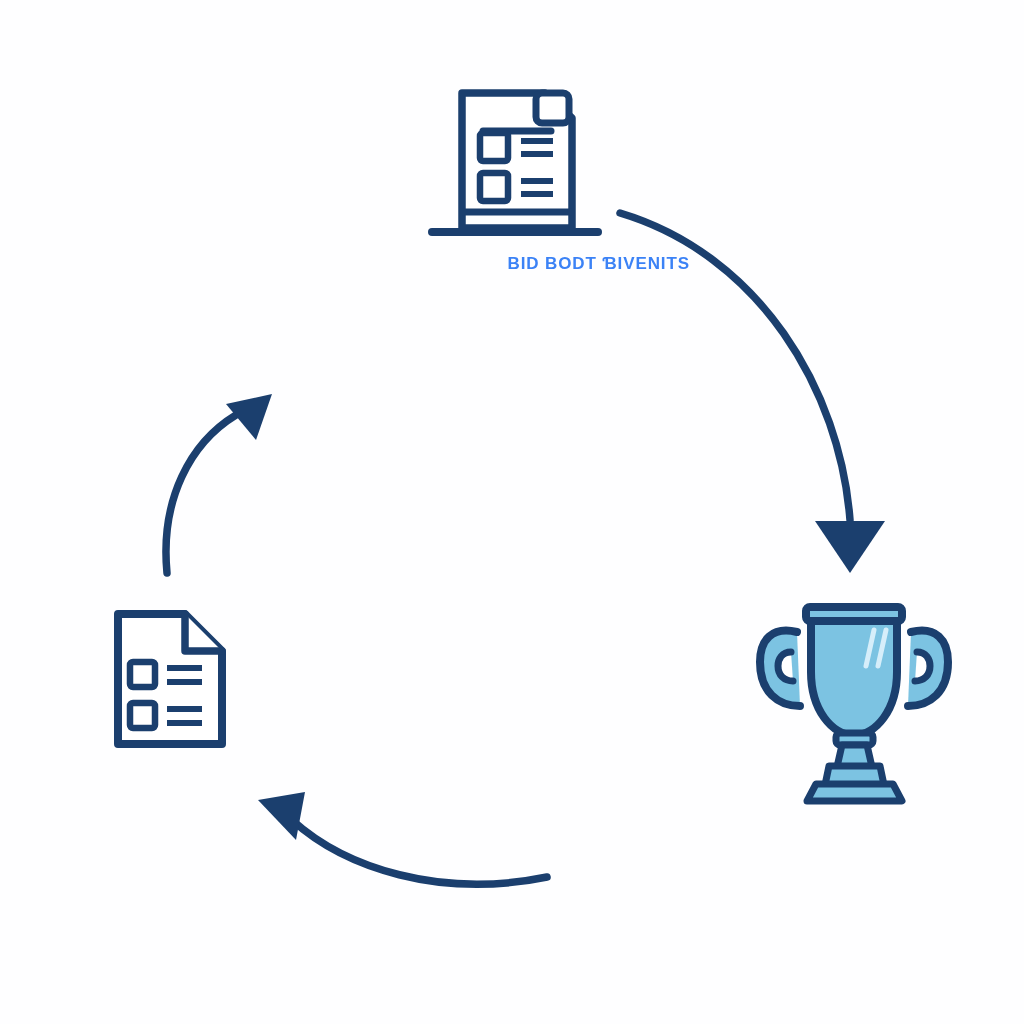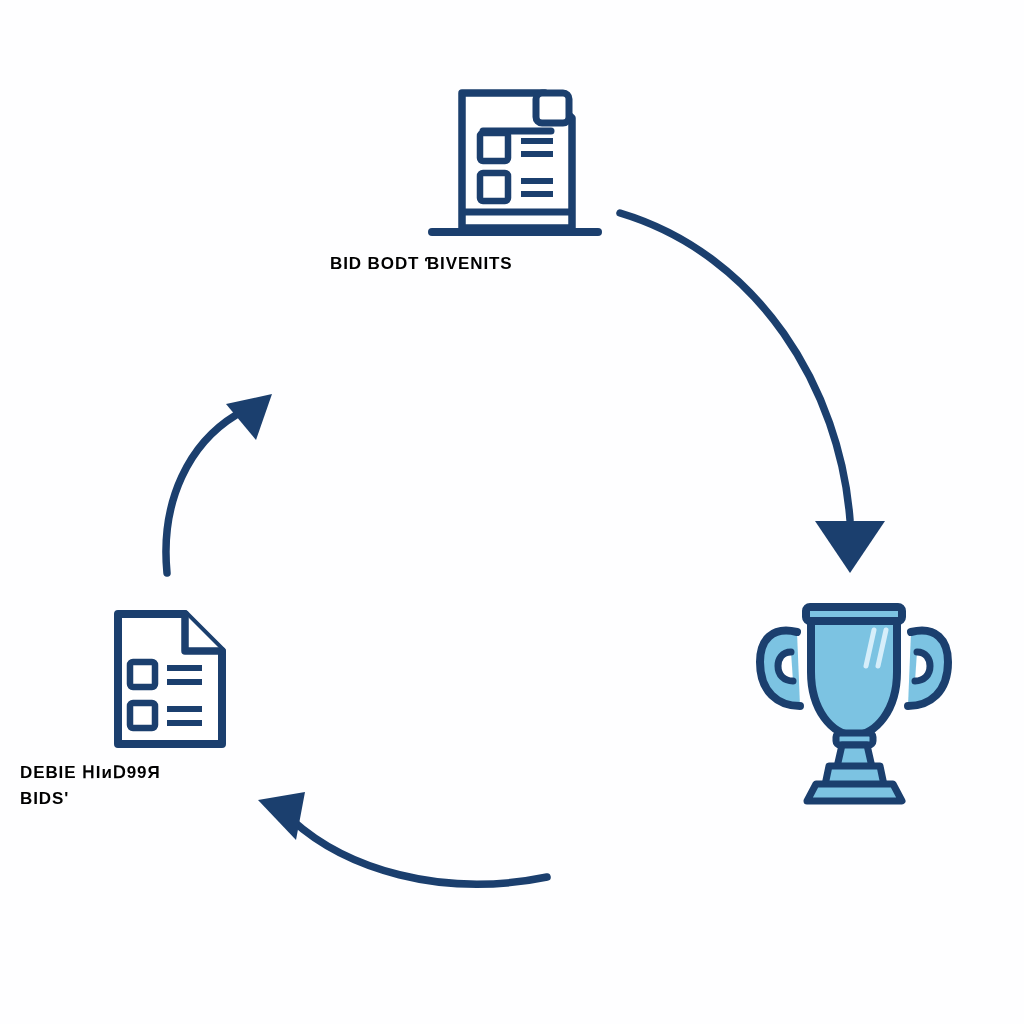--- a/index.html
+++ b/index.html
@@ -21,22 +21,22 @@
   #diagram-svg {
     position: absolute;
     left: 0;
     top: 0;
     width: 1024px;
     height: 1024px;
     display: block;
   }
   .node-label {
     position: absolute;
-    text-align: left;
-    color: #000000;
+    text-align: right;
+    color: #3b82f6;
     font-family: "Liberation Sans", sans-serif;
     font-size: 17px;
     font-weight: 600;
     letter-spacing: 0.9px;
     line-height: 26px;
     white-space: pre-line;
     user-select: none;
   }
   #label-top {
     left: 330px;
@@ -134,16 +134,14 @@
       <rect x="130" y="703" width="25" height="25" rx="3" ry="3" fill="#ffffff" stroke="#1b3f6e" stroke-width="6.5"></rect>
       <line x1="167" y1="709" x2="202" y2="709" stroke="#1b3f6e" stroke-width="6" stroke-linecap="butt"></line>
       <line x1="167" y1="723" x2="202" y2="723" stroke="#1b3f6e" stroke-width="6" stroke-linecap="butt"></line>
     </g>
 
   </svg>
 
   <div class="node-label" id="label-top">BID BODT ƁIVENITS</div>
 
 
-  <div class="node-label" id="label-left">DEBIE ᕼIᴎᗞ99Я
-BIDS'</div>
 
 </div>
 
 </body></html>

